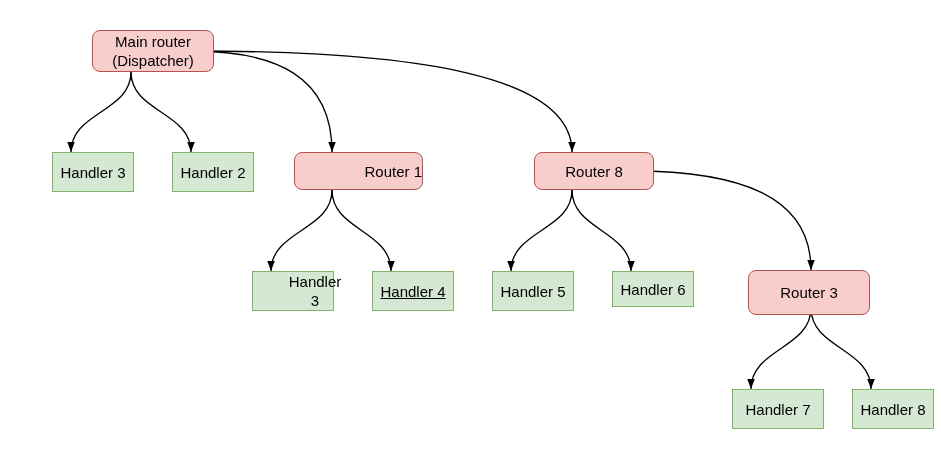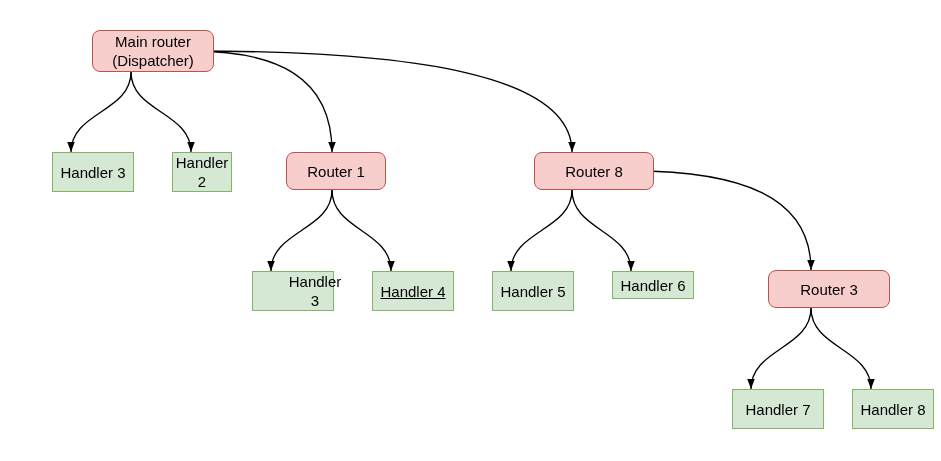--- a/index.html
+++ b/index.html
@@ -71,23 +71,23 @@
       <path d="M572,190 C572,230.5 511,230.5 511,271" class="edge" marker-end="url(#arrow)"></path>
       <path d="M572,190 C572,230.5 631,230.5 631,271" class="edge" marker-end="url(#arrow)"></path>
       <path d="M632,171 C739.4,171 811,195.75 811,270" class="edge" marker-end="url(#arrow)"></path>
       <path d="M811,308 C811,348.5 751,348.5 751,389" class="edge" marker-end="url(#arrow)"></path>
       <path d="M811,308 C811,348.5 871,348.5 871,389" class="edge" marker-end="url(#arrow)"></path>
     </svg>
 
 <div class="node router" style="left: 70px; top: 30px; width: 122px; height: 42px;"><span>Main router
 (Dispatcher)</span></div>
     <div class="node handler" style="left: 30px; top: 152px; width: 82px; height: 40px;"><span>Handler 3</span></div>
-    <div class="node handler" style="left: 150px; top: 152px; width: 60px; height: 40px;"><span>Handler 2</span></div>
-    <div class="node router" style="left: 264px; top: 152px; width: 100px; height: 38px;"><span>Router 1</span></div>
+    <div class="node handler" style="left: 150px; top: 152px; width: 82px; height: 40px;"><span>Handler 2</span></div>
+    <div class="node router" style="left: 272px; top: 152px; width: 129px; height: 38px; justify-content: flex-end;"><span>Router 1</span></div>
     <div class="node router" style="left: 512px; top: 152px; width: 120px; height: 38px;"><span>Router 8</span></div>
     <div class="node handler" style="left: 230px; top: 271px; width: 82px; height: 40px; padding-left: 44px;"><span>Handler 3</span></div>
     <div class="node handler" style="left: 350px; top: 271px; width: 82px; height: 40px; text-decoration: underline;"><span>Handler 4</span></div>
     <div class="node handler" style="left: 470px; top: 271px; width: 82px; height: 40px;"><span>Handler 5</span></div>
-    <div class="node handler" style="left: 590px; top: 271px; width: 82px; height: 28px;"><span>Handler 6</span></div>
-    <div class="node router" style="left: 746px; top: 270px; width: 122px; height: 38px; text-align: right;"><span>Router 3</span></div>
+    <div class="node handler" style="left: 590px; top: 271px; width: 82px; height: 36px;"><span>Handler 6</span></div>
+    <div class="node router" style="left: 726px; top: 270px; width: 122px; height: 45px; text-align: right;"><span>Router 3</span></div>
     <div class="node handler" style="left: 710px; top: 389px; width: 92px; height: 40px;"><span>Handler 7</span></div>
     <div class="node handler" style="left: 830px; top: 389px; width: 82px; height: 40px;"><span>Handler 8</span></div>
   </div>
 
 </body></html>

